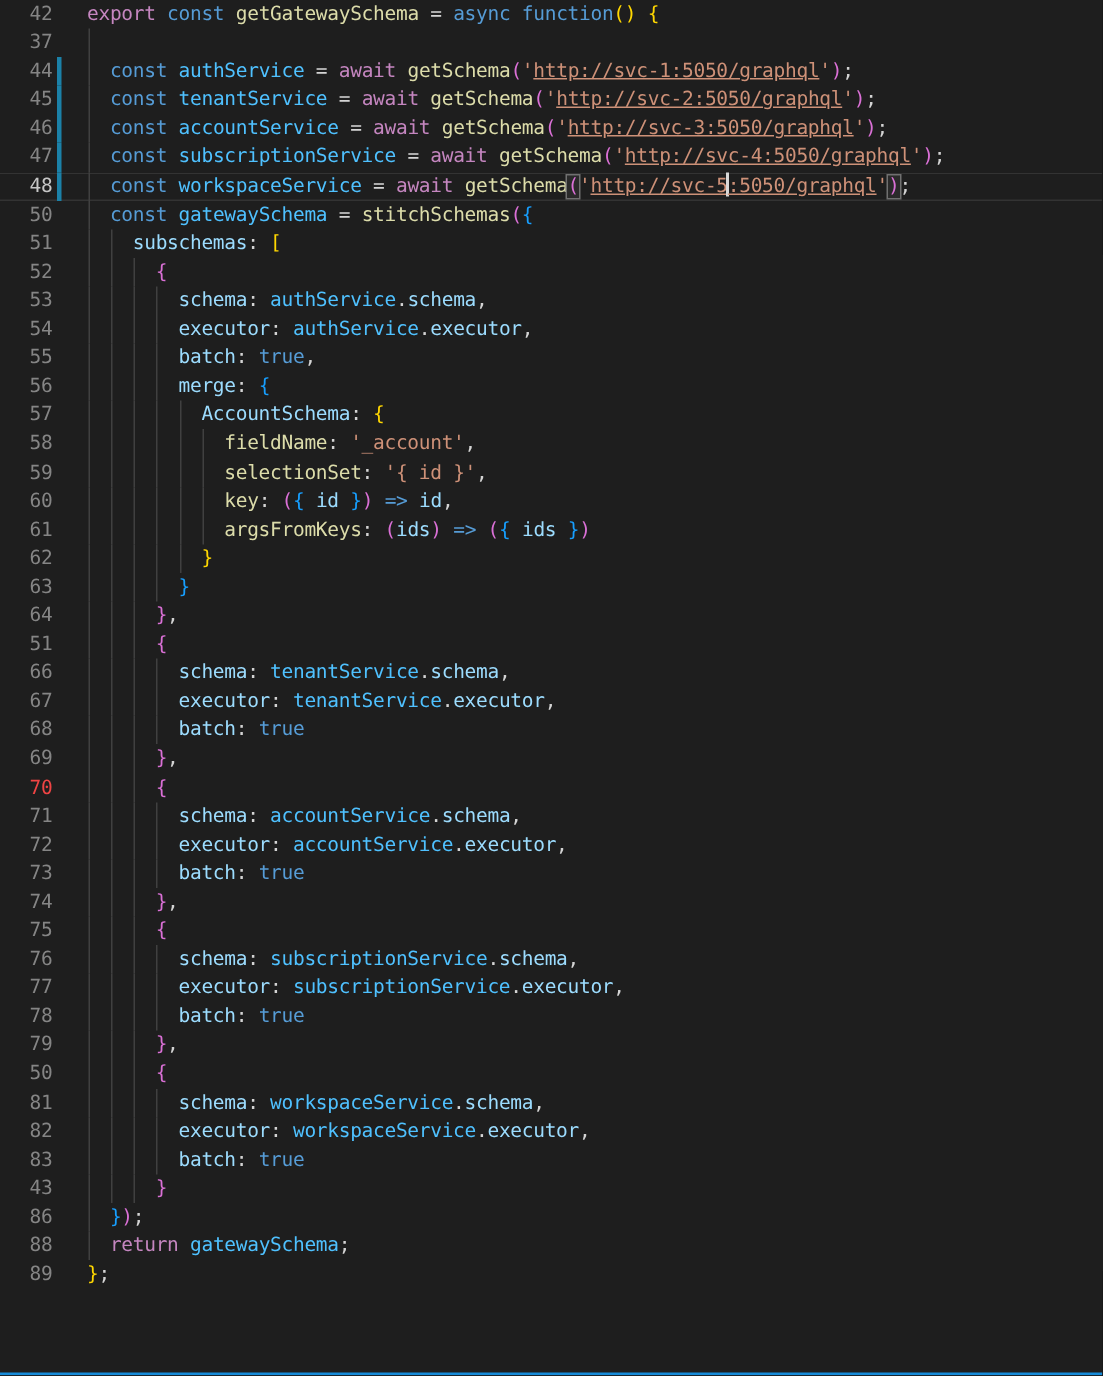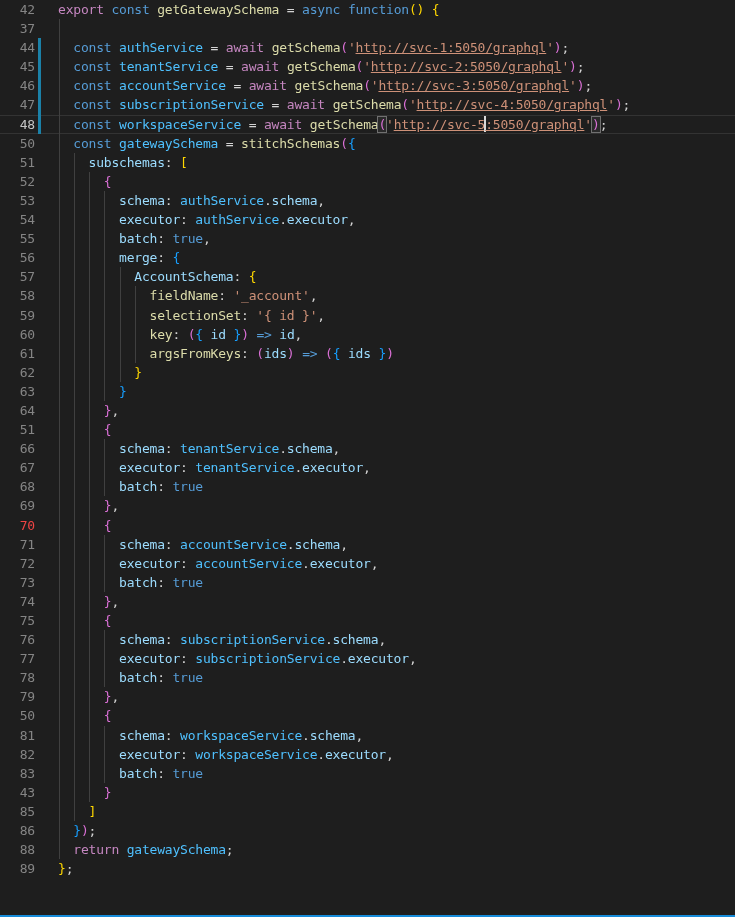--- a/index.html
+++ b/index.html
@@ -109,19 +109,18 @@
       <div class="line"><span class="gutter" style="color: rgb(133, 133, 133);">75</span><span class="code"><span class="guide" style="left: 0.5px;"></span><span class="guide" style="left: 15.75px;"></span><span class="guide" style="left: 31px;"></span><span class="tok" style="color: rgb(212, 212, 212);">      </span><span class="tok" style="color: rgb(218, 112, 214);">{</span></span></div>
       <div class="line"><span class="gutter" style="color: rgb(133, 133, 133);">76</span><span class="code"><span class="guide" style="left: 0.5px;"></span><span class="guide" style="left: 15.75px;"></span><span class="guide" style="left: 31px;"></span><span class="guide" style="left: 46.25px;"></span><span class="tok" style="color: rgb(212, 212, 212);">        </span><span class="tok" style="color: rgb(156, 220, 254);">schema</span><span class="tok" style="color: rgb(212, 212, 212);">: </span><span class="tok" style="color: rgb(79, 193, 255);">subscriptionService</span><span class="tok" style="color: rgb(212, 212, 212);">.</span><span class="tok" style="color: rgb(156, 220, 254);">schema</span><span class="tok" style="color: rgb(212, 212, 212);">,</span></span></div>
       <div class="line"><span class="gutter" style="color: rgb(133, 133, 133);">77</span><span class="code"><span class="guide" style="left: 0.5px;"></span><span class="guide" style="left: 15.75px;"></span><span class="guide" style="left: 31px;"></span><span class="guide" style="left: 46.25px;"></span><span class="tok" style="color: rgb(212, 212, 212);">        </span><span class="tok" style="color: rgb(156, 220, 254);">executor</span><span class="tok" style="color: rgb(212, 212, 212);">: </span><span class="tok" style="color: rgb(79, 193, 255);">subscriptionService</span><span class="tok" style="color: rgb(212, 212, 212);">.</span><span class="tok" style="color: rgb(156, 220, 254);">executor</span><span class="tok" style="color: rgb(212, 212, 212);">,</span></span></div>
       <div class="line"><span class="gutter" style="color: rgb(133, 133, 133);">78</span><span class="code"><span class="guide" style="left: 0.5px;"></span><span class="guide" style="left: 15.75px;"></span><span class="guide" style="left: 31px;"></span><span class="guide" style="left: 46.25px;"></span><span class="tok" style="color: rgb(212, 212, 212);">        </span><span class="tok" style="color: rgb(156, 220, 254);">batch</span><span class="tok" style="color: rgb(212, 212, 212);">: </span><span class="tok" style="color: rgb(86, 156, 214);">true</span></span></div>
       <div class="line"><span class="gutter" style="color: rgb(133, 133, 133);">79</span><span class="code"><span class="guide" style="left: 0.5px;"></span><span class="guide" style="left: 15.75px;"></span><span class="guide" style="left: 31px;"></span><span class="tok" style="color: rgb(212, 212, 212);">      </span><span class="tok" style="color: rgb(218, 112, 214);">}</span><span class="tok" style="color: rgb(212, 212, 212);">,</span></span></div>
       <div class="line"><span class="gutter" style="color: rgb(133, 133, 133);">50</span><span class="code"><span class="guide" style="left: 0.5px;"></span><span class="guide" style="left: 15.75px;"></span><span class="guide" style="left: 31px;"></span><span class="tok" style="color: rgb(212, 212, 212);">      </span><span class="tok" style="color: rgb(218, 112, 214);">{</span></span></div>
       <div class="line"><span class="gutter" style="color: rgb(133, 133, 133);">81</span><span class="code"><span class="guide" style="left: 0.5px;"></span><span class="guide" style="left: 15.75px;"></span><span class="guide" style="left: 31px;"></span><span class="guide" style="left: 46.25px;"></span><span class="tok" style="color: rgb(212, 212, 212);">        </span><span class="tok" style="color: rgb(156, 220, 254);">schema</span><span class="tok" style="color: rgb(212, 212, 212);">: </span><span class="tok" style="color: rgb(79, 193, 255);">workspaceService</span><span class="tok" style="color: rgb(212, 212, 212);">.</span><span class="tok" style="color: rgb(156, 220, 254);">schema</span><span class="tok" style="color: rgb(212, 212, 212);">,</span></span></div>
       <div class="line"><span class="gutter" style="color: rgb(133, 133, 133);">82</span><span class="code"><span class="guide" style="left: 0.5px;"></span><span class="guide" style="left: 15.75px;"></span><span class="guide" style="left: 31px;"></span><span class="guide" style="left: 46.25px;"></span><span class="tok" style="color: rgb(212, 212, 212);">        </span><span class="tok" style="color: rgb(156, 220, 254);">executor</span><span class="tok" style="color: rgb(212, 212, 212);">: </span><span class="tok" style="color: rgb(79, 193, 255);">workspaceService</span><span class="tok" style="color: rgb(212, 212, 212);">.</span><span class="tok" style="color: rgb(156, 220, 254);">executor</span><span class="tok" style="color: rgb(212, 212, 212);">,</span></span></div>
       <div class="line"><span class="gutter" style="color: rgb(133, 133, 133);">83</span><span class="code"><span class="guide" style="left: 0.5px;"></span><span class="guide" style="left: 15.75px;"></span><span class="guide" style="left: 31px;"></span><span class="guide" style="left: 46.25px;"></span><span class="tok" style="color: rgb(212, 212, 212);">        </span><span class="tok" style="color: rgb(156, 220, 254);">batch</span><span class="tok" style="color: rgb(212, 212, 212);">: </span><span class="tok" style="color: rgb(86, 156, 214);">true</span></span></div>
       <div class="line"><span class="gutter" style="color: rgb(133, 133, 133);">43</span><span class="code"><span class="guide" style="left: 0.5px;"></span><span class="guide" style="left: 15.75px;"></span><span class="guide" style="left: 31px;"></span><span class="tok" style="color: rgb(212, 212, 212);">      </span><span class="tok" style="color: rgb(218, 112, 214);">}</span></span></div>
-      <div class="line"><span class="gutter" style="color: rgb(133, 133, 133);">85</span><span class="code"><span class="guide" style="left: 0.5px;"></span><span class="guide" style="left: 15.75px;"></span><span class="tok" style="color: rgb(212, 212, 212);">    </span><span class="tok" style="color: rgb(255, 215, 0);">]</span></span></div>
       <div class="line"><span class="gutter" style="color: rgb(133, 133, 133);">86</span><span class="code"><span class="guide" style="left: 0.5px;"></span><span class="tok" style="color: rgb(212, 212, 212);">  </span><span class="tok" style="color: rgb(23, 159, 255);">}</span><span class="tok" style="color: rgb(218, 112, 214);">)</span><span class="tok" style="color: rgb(212, 212, 212);">;</span></span></div>
       <div class="line"><span class="gutter" style="color: rgb(133, 133, 133);">88</span><span class="code"><span class="guide" style="left: 0.5px;"></span><span class="tok" style="color: rgb(212, 212, 212);">  </span><span class="tok" style="color: rgb(197, 134, 192);">return</span><span class="tok" style="color: rgb(212, 212, 212);"> </span><span class="tok" style="color: rgb(79, 193, 255);">gatewaySchema</span><span class="tok" style="color: rgb(212, 212, 212);">;</span></span></div>
       <div class="line"><span class="gutter" style="color: rgb(133, 133, 133);">89</span><span class="code"><span class="tok" style="color: rgb(255, 215, 0);">}</span><span class="tok" style="color: rgb(212, 212, 212);">;</span></span></div>
     </div>
   <div id="bottom-border" style="background: rgb(22, 139, 217);"></div>
 </div>
 
 </body></html>

